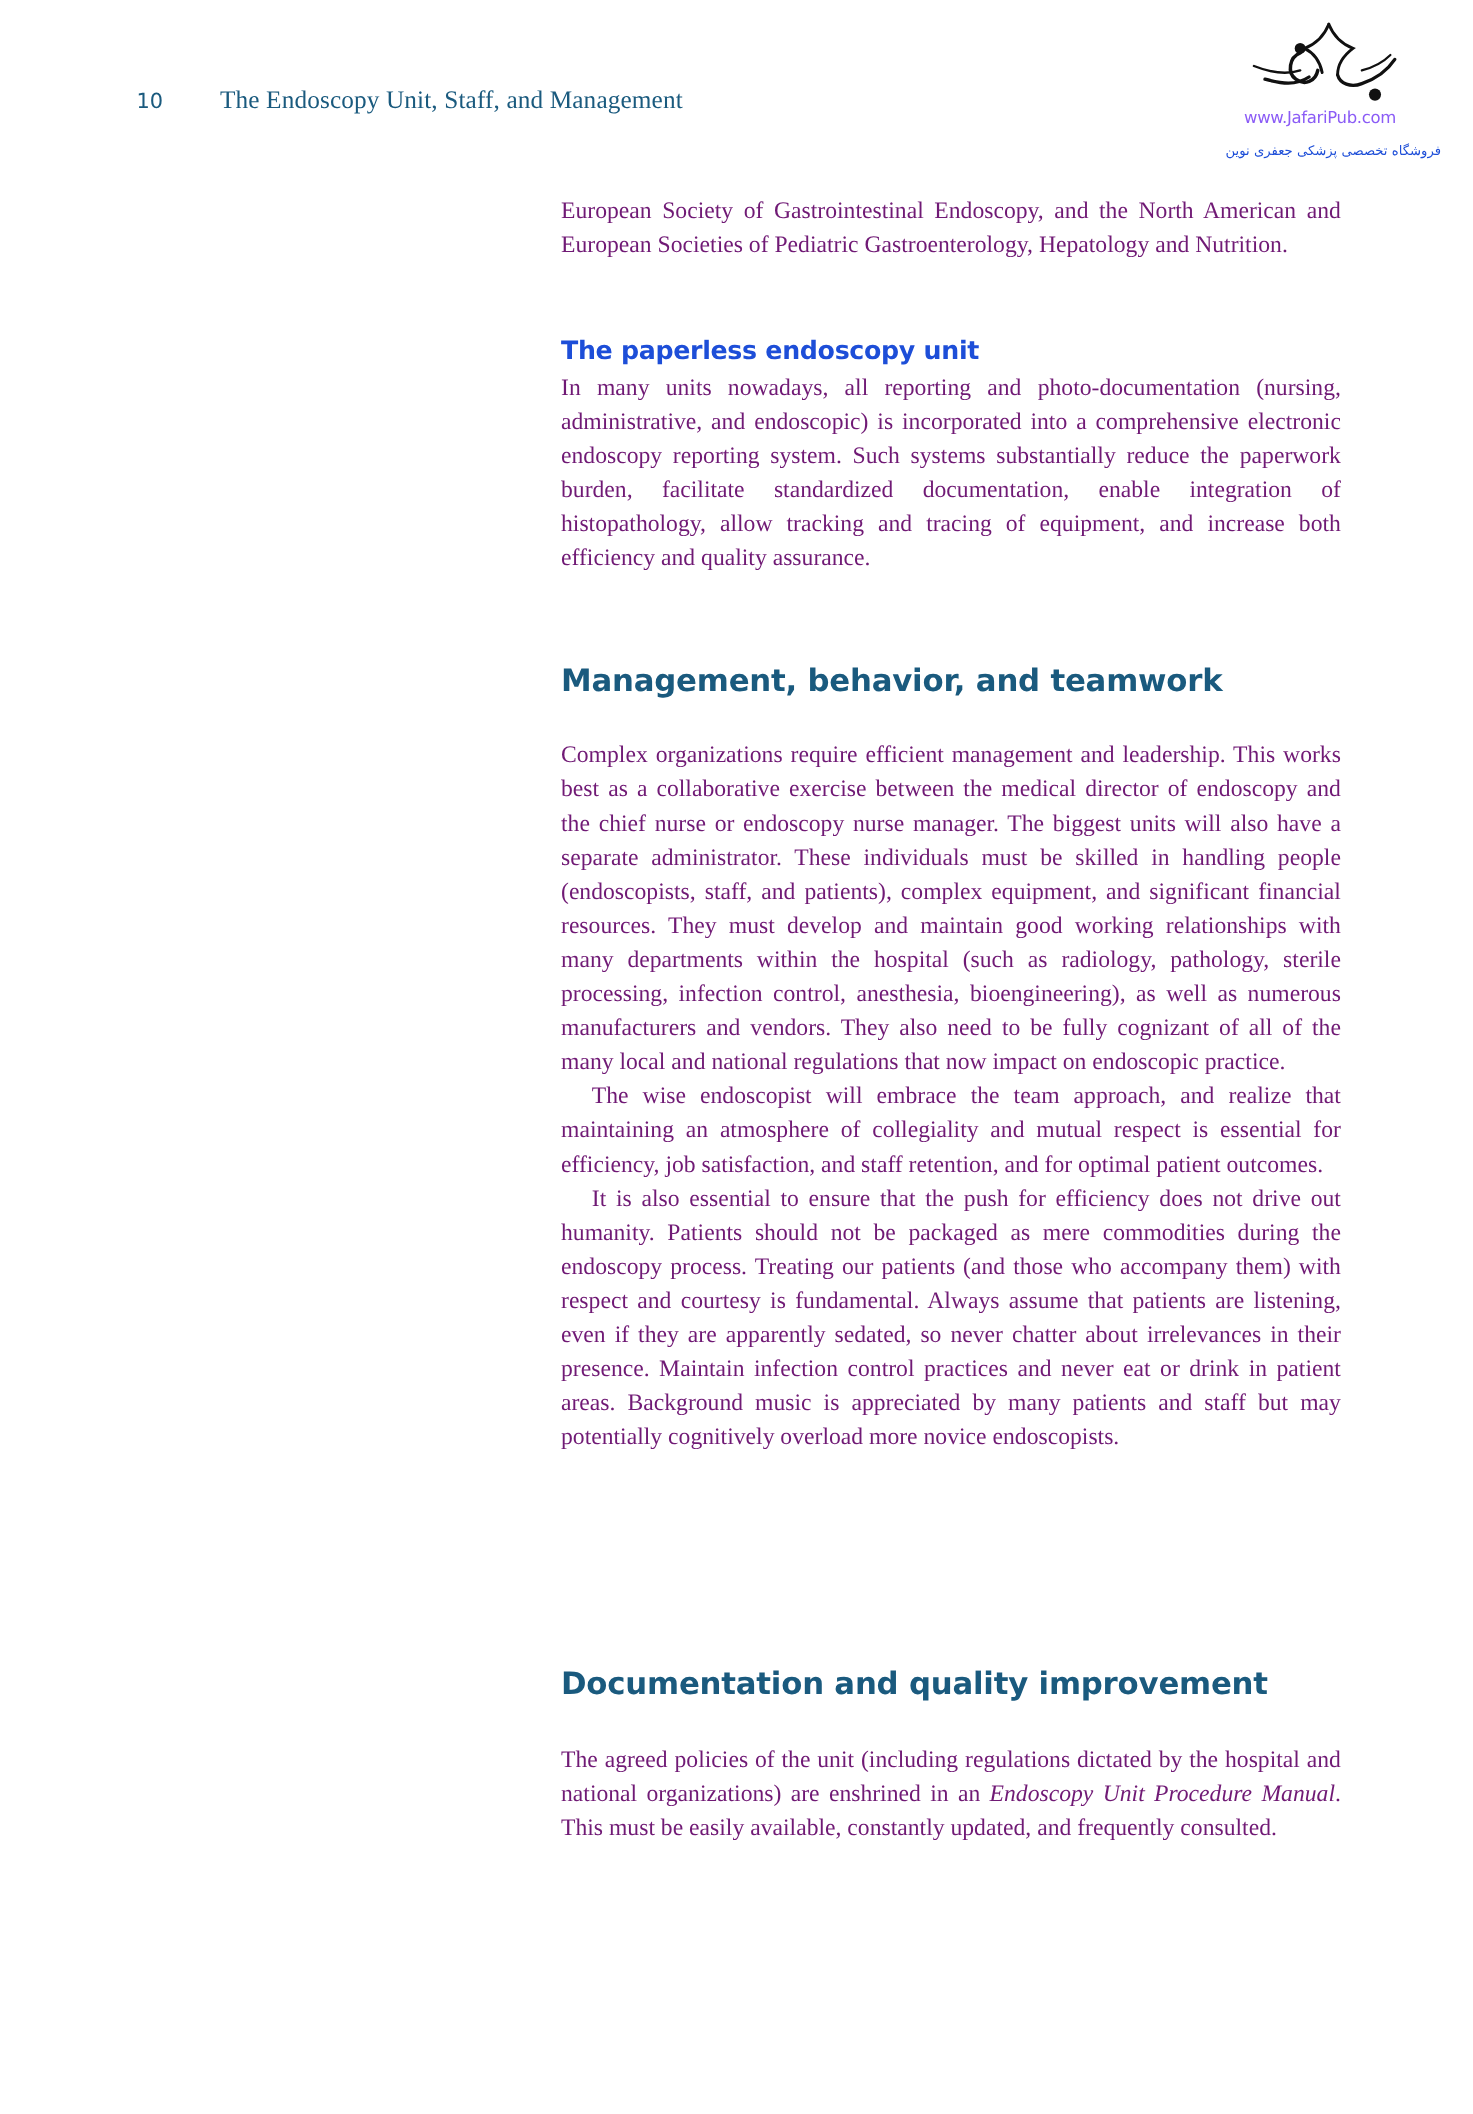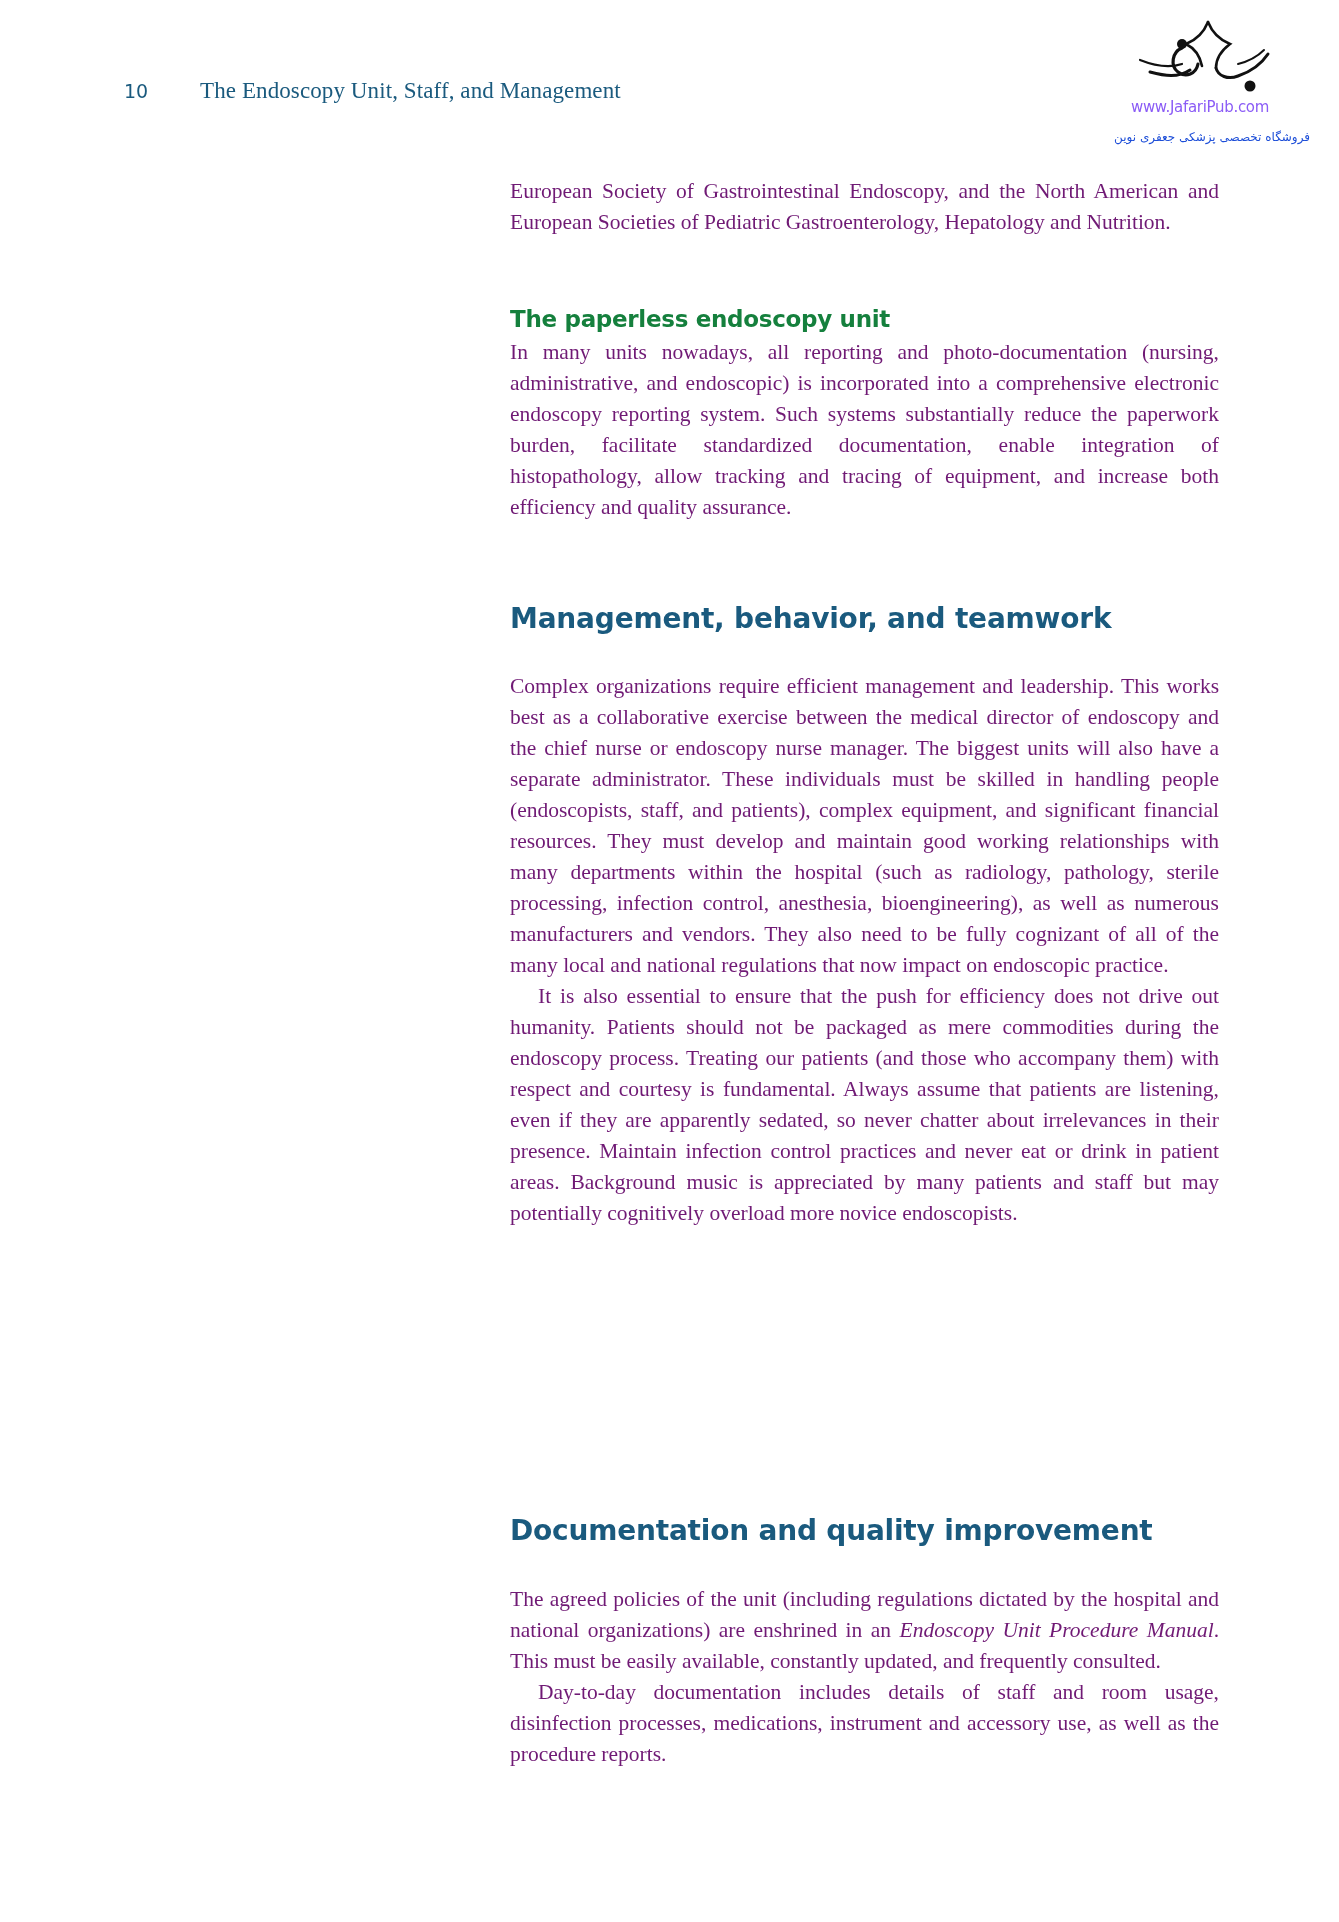--- a/index.html
+++ b/index.html
@@ -11,21 +11,21 @@
     .run-title { font-family: "Liberation Serif", serif; font-size: 23px; color: #1a5a7e; letter-spacing: 0.1px; }
 
     .logo { position: absolute; left: 1090px; top: 18px; width: 230px; height: 140px; }
     .logo svg { position: absolute; left: 30px; top: 0px; }
     .logo-url { position: absolute; left: 30px; top: 80px; width: 160px; text-align: center; font-family: "DejaVu Sans", sans-serif; font-size: 15px; color: #8b5cf6; letter-spacing: -0.3px; }
     .logo-sub { position: absolute; left: 0px; top: 112px; width: 220px; text-align: right; direction: rtl; font-family: "DejaVu Sans", sans-serif; font-size: 12px; color: #1d4ed8; }
 
     .column { position: absolute; left: 510px; top: 176px; width: 709px; }
     .body-text { font-family: "Liberation Serif", serif; font-size: 21.5px; line-height: 31px; color: #701a75; text-align: justify; margin: 0; hyphens: manual; }
     .indent { text-indent: 28px; }
-    .subhead { font-family: "DejaVu Sans", sans-serif; font-weight: bold; font-size: 23px; color: #15803d; margin: 22px 0 0 0; line-height: 31px; letter-spacing: -0.3px; }
+    .subhead { font-family: "DejaVu Sans", sans-serif; font-weight: bold; font-size: 23px; color: #1d4ed8; margin: 22px 0 0 0; line-height: 31px; letter-spacing: -0.3px; }
     .section-head { font-family: "DejaVu Sans", sans-serif; font-weight: bold; font-size: 28px; color: #1a5a7e; margin: 0; line-height: 36px; letter-spacing: -0.2px; }
     .italic { font-style: italic; }
 
     #p1 { position: absolute; left: 0; top: 0; }
     #sub1 { position: absolute; left: 0; top: 128px; margin: 0; }
     #p2 { position: absolute; left: 0; top: 161px; }
     #h1 { position: absolute; left: 0; top: 425px; }
     #p3 { position: absolute; left: 0; top: 495px; }
     #h2 { position: absolute; left: 0; top: 1337px; }
     #p4 { position: absolute; left: 0; top: 1408px; }
@@ -60,23 +60,23 @@
 
   <div class="column">
     <p id="p1" class="body-text" style="width:709px">European Society of Gastrointestinal Endoscopy, and the North American and European Societies of Pediatric Gastroenterology, Hepatology and Nutrition.</p>
 
     <h3 id="sub1" class="subhead">The paperless endoscopy unit</h3>
     <p id="p2" class="body-text" style="width:709px">In many units nowadays, all reporting and photo-documentation (nursing, administrative, and endoscopic) is incorporated into a comprehensive electronic endoscopy reporting system. Such sys­tems substantially reduce the paperwork burden, facilitate stand­ardized documentation, enable integration of histopathology, allow tracking and tracing of equipment, and increase both efficiency and quality assurance.</p>
 
     <h2 id="h1" class="section-head">Management, behavior, and teamwork</h2>
     <div id="p3" style="width:709px">
       <p class="body-text">Complex organizations require efficient management and leader­ship. This works best as a collaborative exercise between the medi­cal director of endoscopy and the chief nurse or endoscopy nurse manager. The biggest units will also have a separate administrator. These individuals must be skilled in handling people (endoscopists, staff, and patients), complex equipment, and significant financial resources. They must develop and maintain good working relation­ships with many departments within the hospital (such as radiol­ogy, pathology, sterile processing, infection control, anesthesia, bioengineering), as well as numerous manufacturers and vendors. They also need to be fully cognizant of all of the many local and national regulations that now impact on endoscopic practice.</p>
+      <p class="body-text indent">The wise endoscopist will embrace the team approach, and real­ize that maintaining an atmosphere of collegiality and mutual respect is essential for efficiency, job satisfaction, and staff reten­tion, and for optimal patient outcomes.</p>
       <p class="body-text indent">It is also essential to ensure that the push for efficiency does not drive out humanity. Patients should not be packaged as mere com­modities during the endoscopy process. Treating our patients (and those who accompany them) with respect and courtesy is funda­mental. Always assume that patients are listening, even if they are apparently sedated, so never chatter about irrelevances in their presence. Maintain infection control practices and never eat or drink in patient areas. Background music is appreciated by many patients and staff but may potentially cognitively overload more novice endoscopists.</p>
     </div>
 
     <h2 id="h2" class="section-head">Documentation and quality improvement</h2>
     <div id="p4" style="width:709px">
       <p class="body-text"><span>The agreed policies of the unit (including regulations dictated by the hospital and national organizations) are enshrined in an </span><span class="italic">Endoscopy Unit Procedure Manual</span><span>. This must be easily available, con­stantly updated, and frequently consulted.</span></p>
-      <p class="body-text indent">Day-to-day documentation includes details of staff and room usage, disinfection processes, medications, instrument and acces­sory use, as well as the procedure reports.</p>
     </div>
   </div>
 
 </div>
 
 </body></html>

